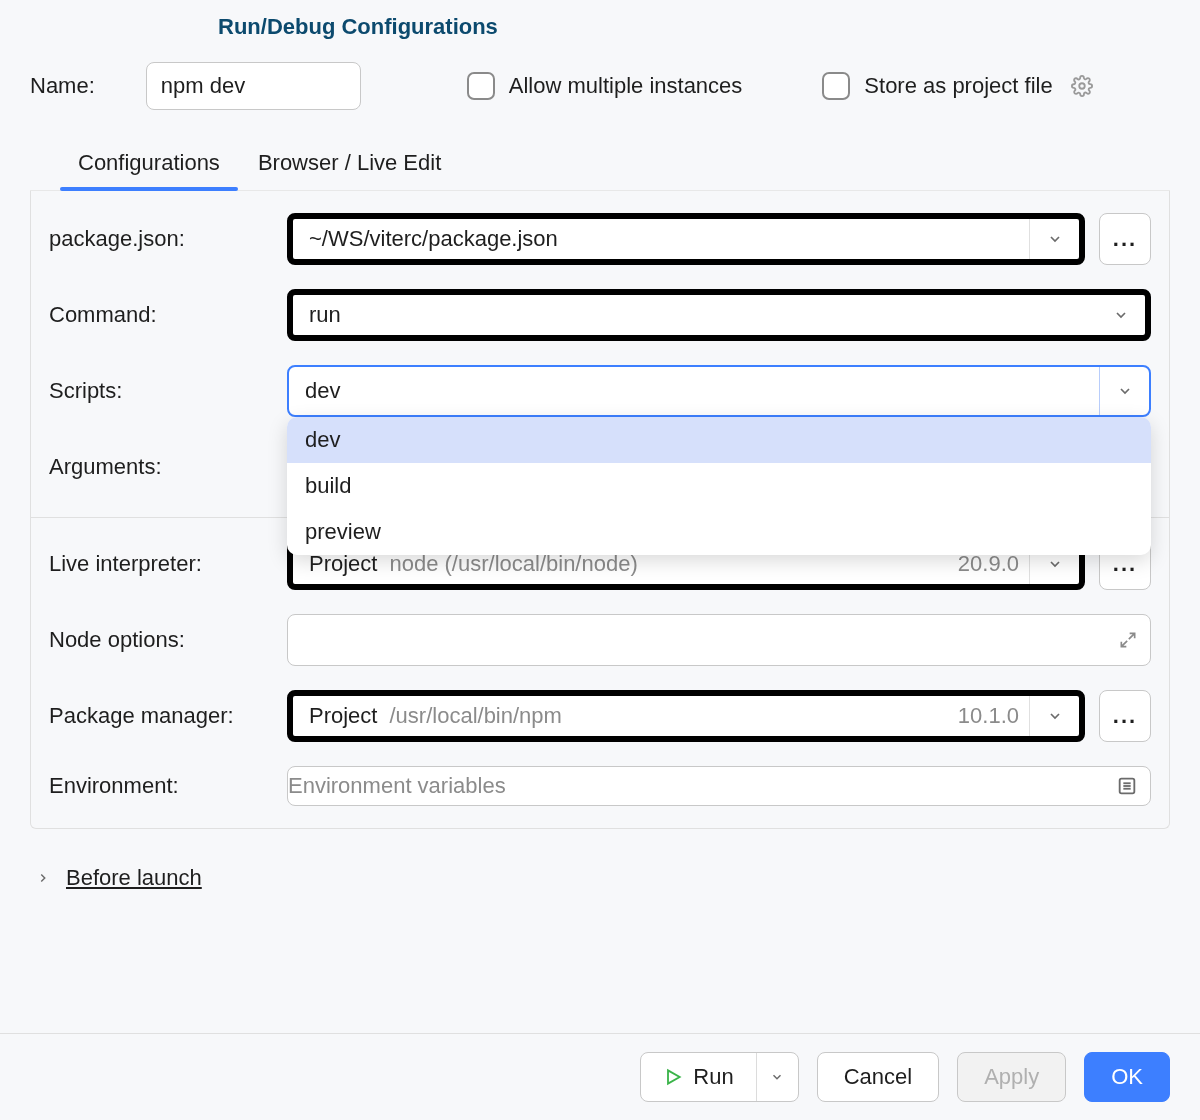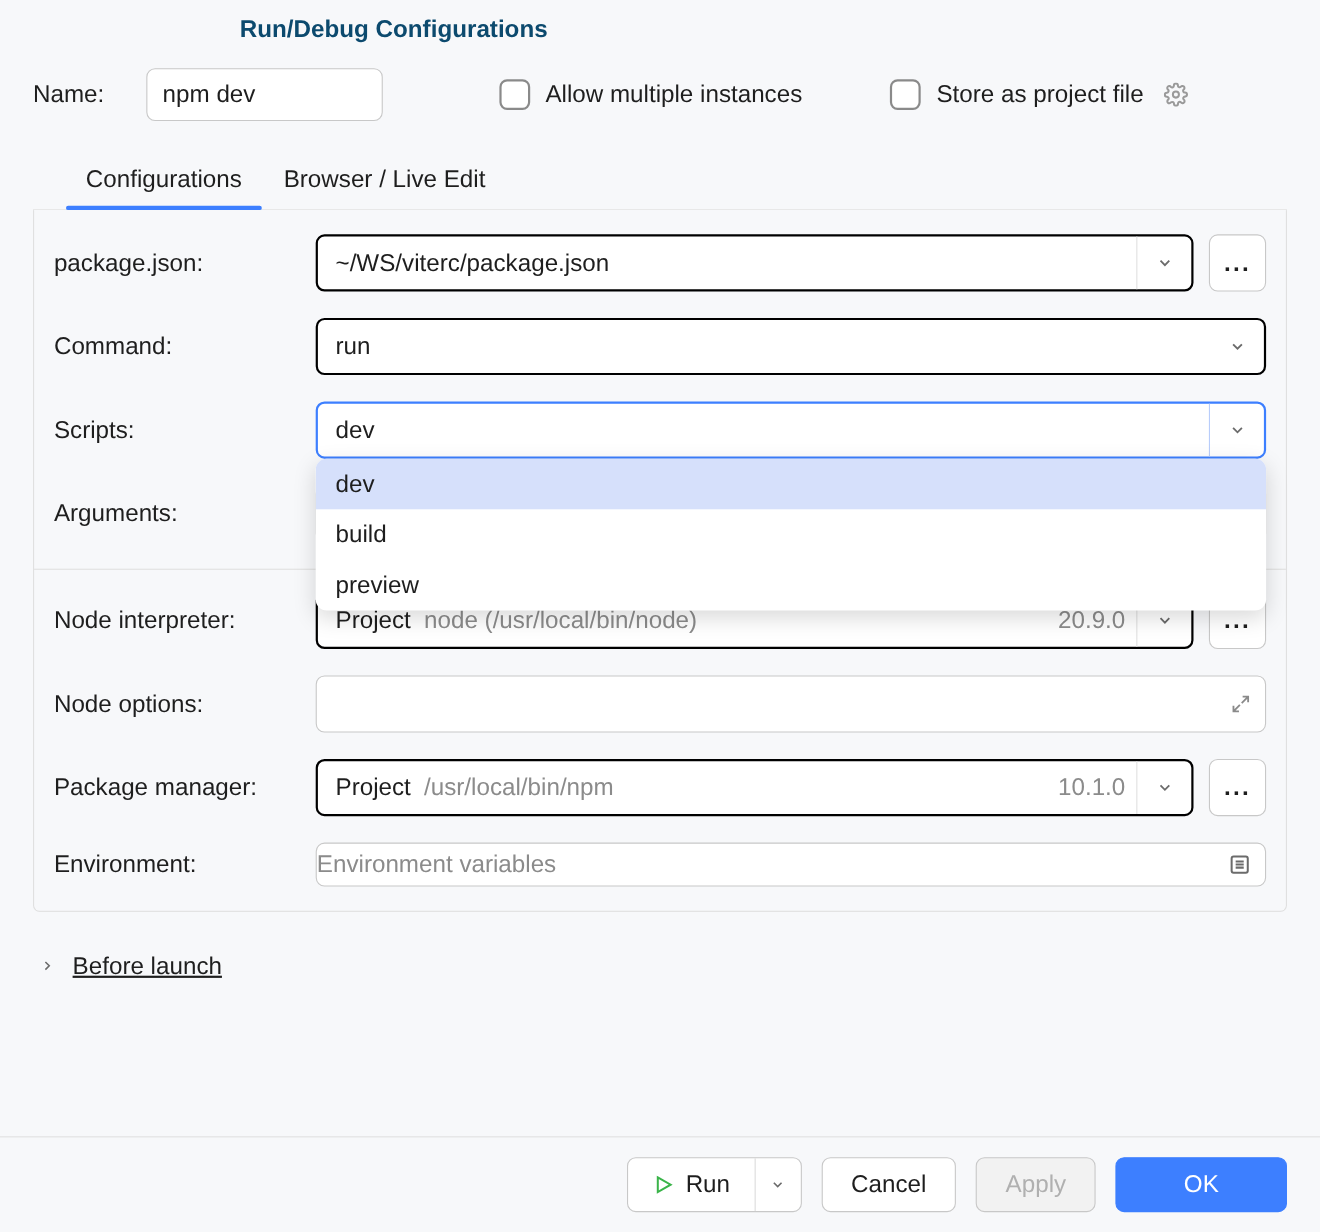--- a/index.html
+++ b/index.html
@@ -30,20 +30,21 @@
   }
   .name-input {
     width: 215px;
     height: 48px;
     border: 1px solid #c8c8c8;
     border-radius: 8px;
     background: #fff;
     padding: 0 14px;
     font-size: 22px;
     color: #1e1e1e;
+    margin-left: 13px;
   }
   .check-group {
     display: flex;
     align-items: center;
     gap: 14px;
   }
   .checkbox {
     width: 28px;
     height: 28px;
     border: 2px solid #8a8a8a;
@@ -100,21 +101,21 @@
   .row-label {
     width: 238px;
     font-size: 22px;
     color: #1e1e1e;
   }
   .combo {
     flex: 1;
     display: flex;
     align-items: center;
     height: 52px;
-    border: 2px solid #000000;
+    border: 6px solid #000000;
     border-radius: 8px;
     background: #fff;
     padding: 0 16px;
     font-size: 22px;
     position: relative;
   }
   .combo.focused {
     border: 2px solid #3d7fff;
   }
   .combo-text {
@@ -296,21 +297,21 @@
     color: #3bb44a;
   }
   .btn.disabled {
     color: #b0b0b0;
     background: #f2f2f2;
   }
   .btn.primary {
     background: #3d7fff;
     color: #fff;
     border: 1px solid #3d7fff;
-    padding: 0 61px;
+    padding: 0 26px;
   }
   .chk-gap1 { margin-left: 68px; }
   .chk-gap2 { margin-left: 42px; }
 </style>
 </head>
 <body>
 
 <div class="dialog-title">Run/Debug Configurations</div>
 
 <div class="name-row">
@@ -382,21 +383,21 @@
     <div class="text-input">
       <svg class="expand-icon" viewBox="0 0 24 24" fill="none" stroke="currentColor" stroke-width="2">
           <path d="M14 4h6v6M10 20H4v-6M20 4l-7 7M4 20l7-7"></path>
         </svg>
     </div>
   </div>
 
   <hr class="hr-sep">
 
   <div class="form-row">
-    <div class="row-label">Node interpreter:</div>
+    <div class="row-label">Live interpreter:</div>
     <div class="combo">
       <span class="combo-prefix">Project</span>
       <span class="combo-path">node (/usr/local/bin/node)</span>
       <span class="combo-version">20.9.0</span>
       <div class="combo-chevron-box">
         <svg class="combo-chevron" viewBox="0 0 24 24" fill="none" stroke="currentColor" stroke-width="2.5">
             <path d="M6 9l6 6 6-6"></path>
           </svg>
       </div>
     </div>

